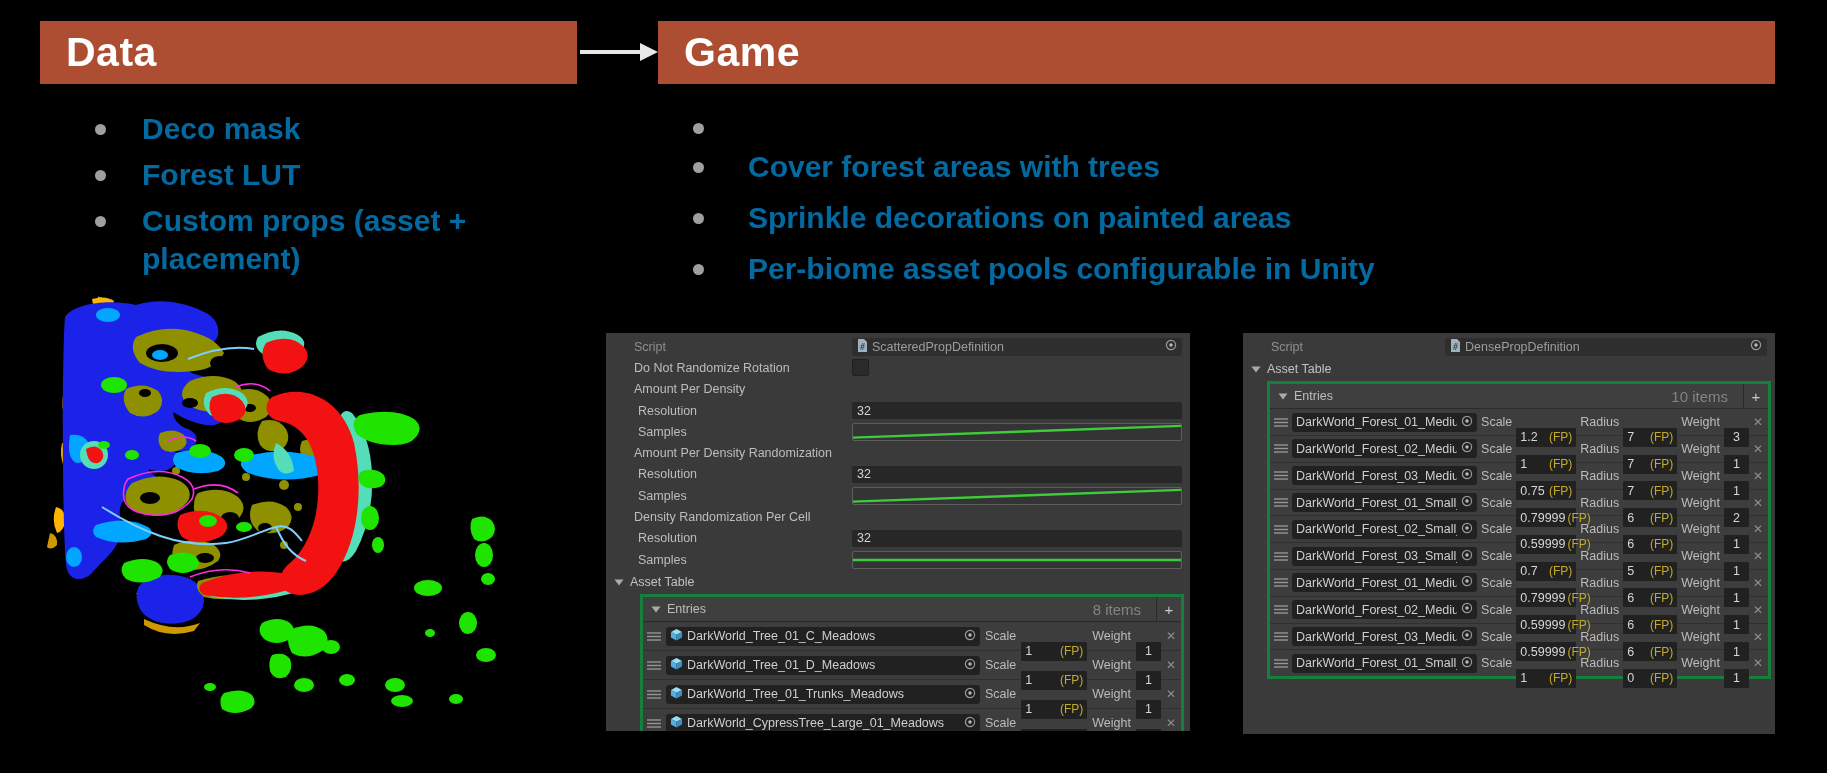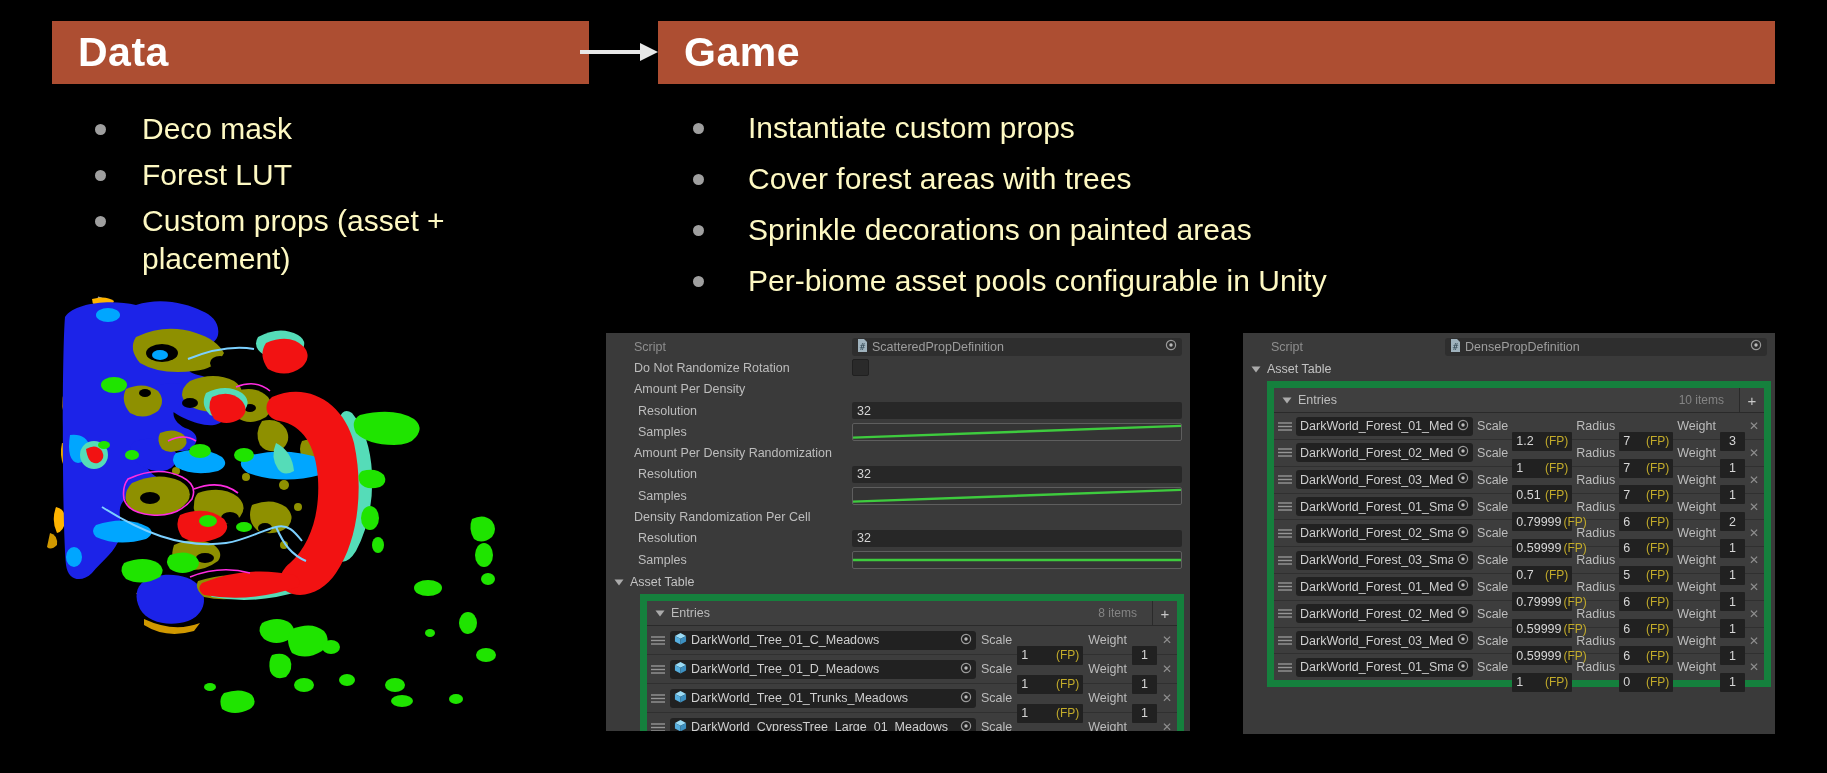--- a/index.html
+++ b/index.html
@@ -1,28 +1,28 @@
 <!DOCTYPE html>
 <html><head>
 <meta charset="utf-8">
 <style>
   html,body{margin:0;padding:0;background:#000;}
   .slide{position:relative;width:1827px;height:773px;background:#000;overflow:hidden;
          font-family:"Liberation Sans",sans-serif;}
 
   
   .bar{position:absolute;top:21px;height:63px;background:#ad4e32;display:flex;align-items:center;}
-  .bar-data{left:52px;width:537px;}
+  .bar-data{left:40px;width:537px;}
   .bar-game{left:658px;width:1117px;}
   .bar .bar-title{color:#fff;font-weight:bold;font-size:41px;padding-left:26px;letter-spacing:.5px;}
   .arrow{position:absolute;left:576px;top:40px;}
 
   
   .bullets{position:absolute;list-style:none;margin:0;padding:0;}
-  .bullets li{display:flex;color:#fef9c3;}
+  .bullets li{display:flex;color:#0369a1;font-weight:bold;}
   .bullets .dot{width:11px;height:11px;border-radius:50%;background:#9f9f9f;flex:none;}
   .bullets-data{left:95px;top:110px;width:420px;}
   .bullets-data li{margin-bottom:8px;font-size:30px;line-height:38px;}
   .bullets-data .dot{margin:14px 36px 0 0;}
   .bullets-game{left:693px;top:110px;width:980px;}
   .bullets-game li{margin-bottom:15px;font-size:30px;line-height:36px;}
   .bullets-game .dot{margin:13px 44px 0 0;}
 
   
   .mask{position:absolute;left:40px;top:293px;width:470px;height:470px;}
@@ -45,25 +45,25 @@
   .scriptfield .nm{white-space:nowrap;overflow:hidden;flex:1;}
   .picker{margin-left:auto;flex:none;}
   .checkbox{width:15px;height:15px;background:#2a2a2a;border:1px solid #202020;border-radius:2px;}
   .tfield{flex:1;height:17px;background:#272727;border-radius:2px;display:flex;align-items:center;
           padding:0 5px;color:#d4d4d4;text-align:right;}
   .cfield{flex:1;height:16px;background:#343434;border:1px solid #5e5e5e;border-radius:2px;overflow:hidden;}
   .cfield svg{display:block;width:100%;height:100%;}
 
   .at-head{display:flex;align-items:center;height:20px;padding-left:8px;gap:6px;margin-top:2px;color:#c2c2c2;}
   .tri{flex:none;display:flex;}
-  .entries{margin:2px 6px 0 34px;border:7px solid #15803d;background:#eab308;}
+  .entries{margin:2px 6px 0 34px;border:3px solid #15803d;background:#eab308;}
   .panel-dense .entries{margin:2px 4px 0 24px;}
   .e-head{display:flex;align-items:center;height:24px;background:#3f3f3f;
           border-bottom:1px solid #2a2a2a;padding-left:8px;gap:6px;}
-  .e-count{margin-left:auto;color:#848484;font-size:12px;padding-right:9px;}
+  .e-count{margin-left:auto;color:#848484;font-size:15px;padding-right:9px;}
   .e-add{width:24px;align-self:stretch;border-left:1px solid #2a2a2a;display:flex;
          align-items:center;justify-content:center;color:#c8c8c8;font-size:15px;}
   .erow{display:flex;align-items:center;height:28px;padding:0 5px 0 4px;
         border-bottom:1px solid #303030;background:#3d3d3d;gap:5px;}
   .panel-dense .erow{height:25.8px;gap:4px;}
   .erow:last-child{border-bottom:none;}
   .handle{flex:none;display:flex;}
   .ofield{flex:1;min-width:0;height:19px;background:#212121;border-radius:3px;display:flex;
           align-items:center;gap:4px;padding:0 4px;color:#cfcfcf;}
   .ofield .nm{white-space:nowrap;overflow:hidden;flex:1;min-width:0;}
@@ -105,21 +105,20 @@
         <span class="btext">Forest LUT</span>
       </li>
       <li>
         <span class="dot"></span>
         <span class="btext">Custom props (asset + placement)</span>
       </li>
     </ul>
   <ul class="bullets bullets-game" id="game-bullets">
       <li>
         <span class="dot"></span>
-        <span class="btext">Instantiate custom props</span>
       </li>
       <li>
         <span class="dot"></span>
         <span class="btext">Cover forest areas with trees</span>
       </li>
       <li>
         <span class="dot"></span>
         <span class="btext">Sprinkle decorations on painted areas</span>
       </li>
       <li>
@@ -596,21 +595,21 @@
             </span>
             <div class="ofield">
               <span class="nm">DarkWorld_Forest_03_Medium</span>
               <span class="picker"><svg width="12" height="12" viewBox="0 0 12 12">
                   <circle cx="6" cy="6" r="4.6" fill="none" stroke="#9a9a9a" stroke-width="1.2"></circle>
                   <circle cx="6" cy="6" r="1.7" fill="#bbbbbb"></circle>
                 </svg></span>
             </div>
             <span class="vlabel">Scale</span>
             <div class="vfield v-scale">
-              <span>0.51</span>
+              <span>0.75</span>
               <span class="fp">(FP)</span>
             </div>
             <span class="vlabel">Radius</span>
             <div class="vfield v-radius">
               <span>7</span>
               <span class="fp">(FP)</span>
             </div>
             <span class="vlabel">Weight</span>
             <div class="vfield v-weight">
               <span>1</span>

